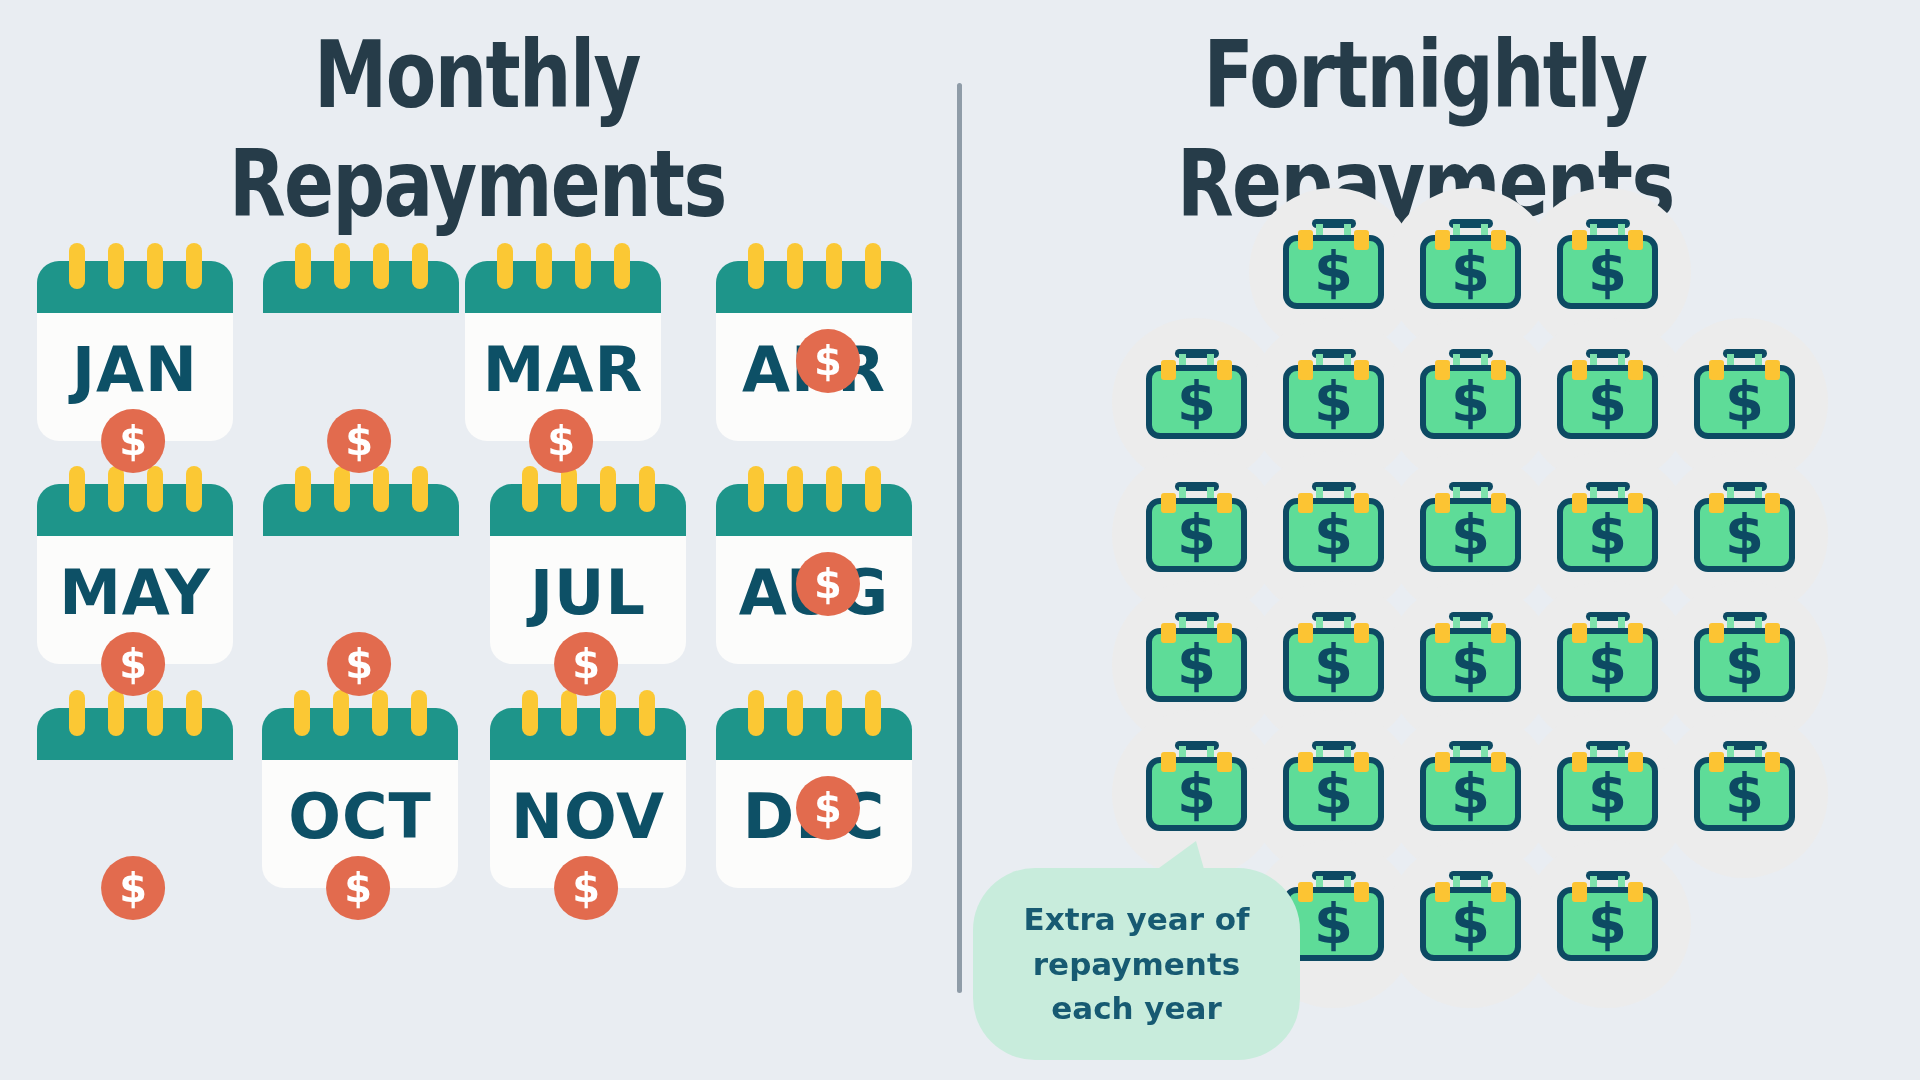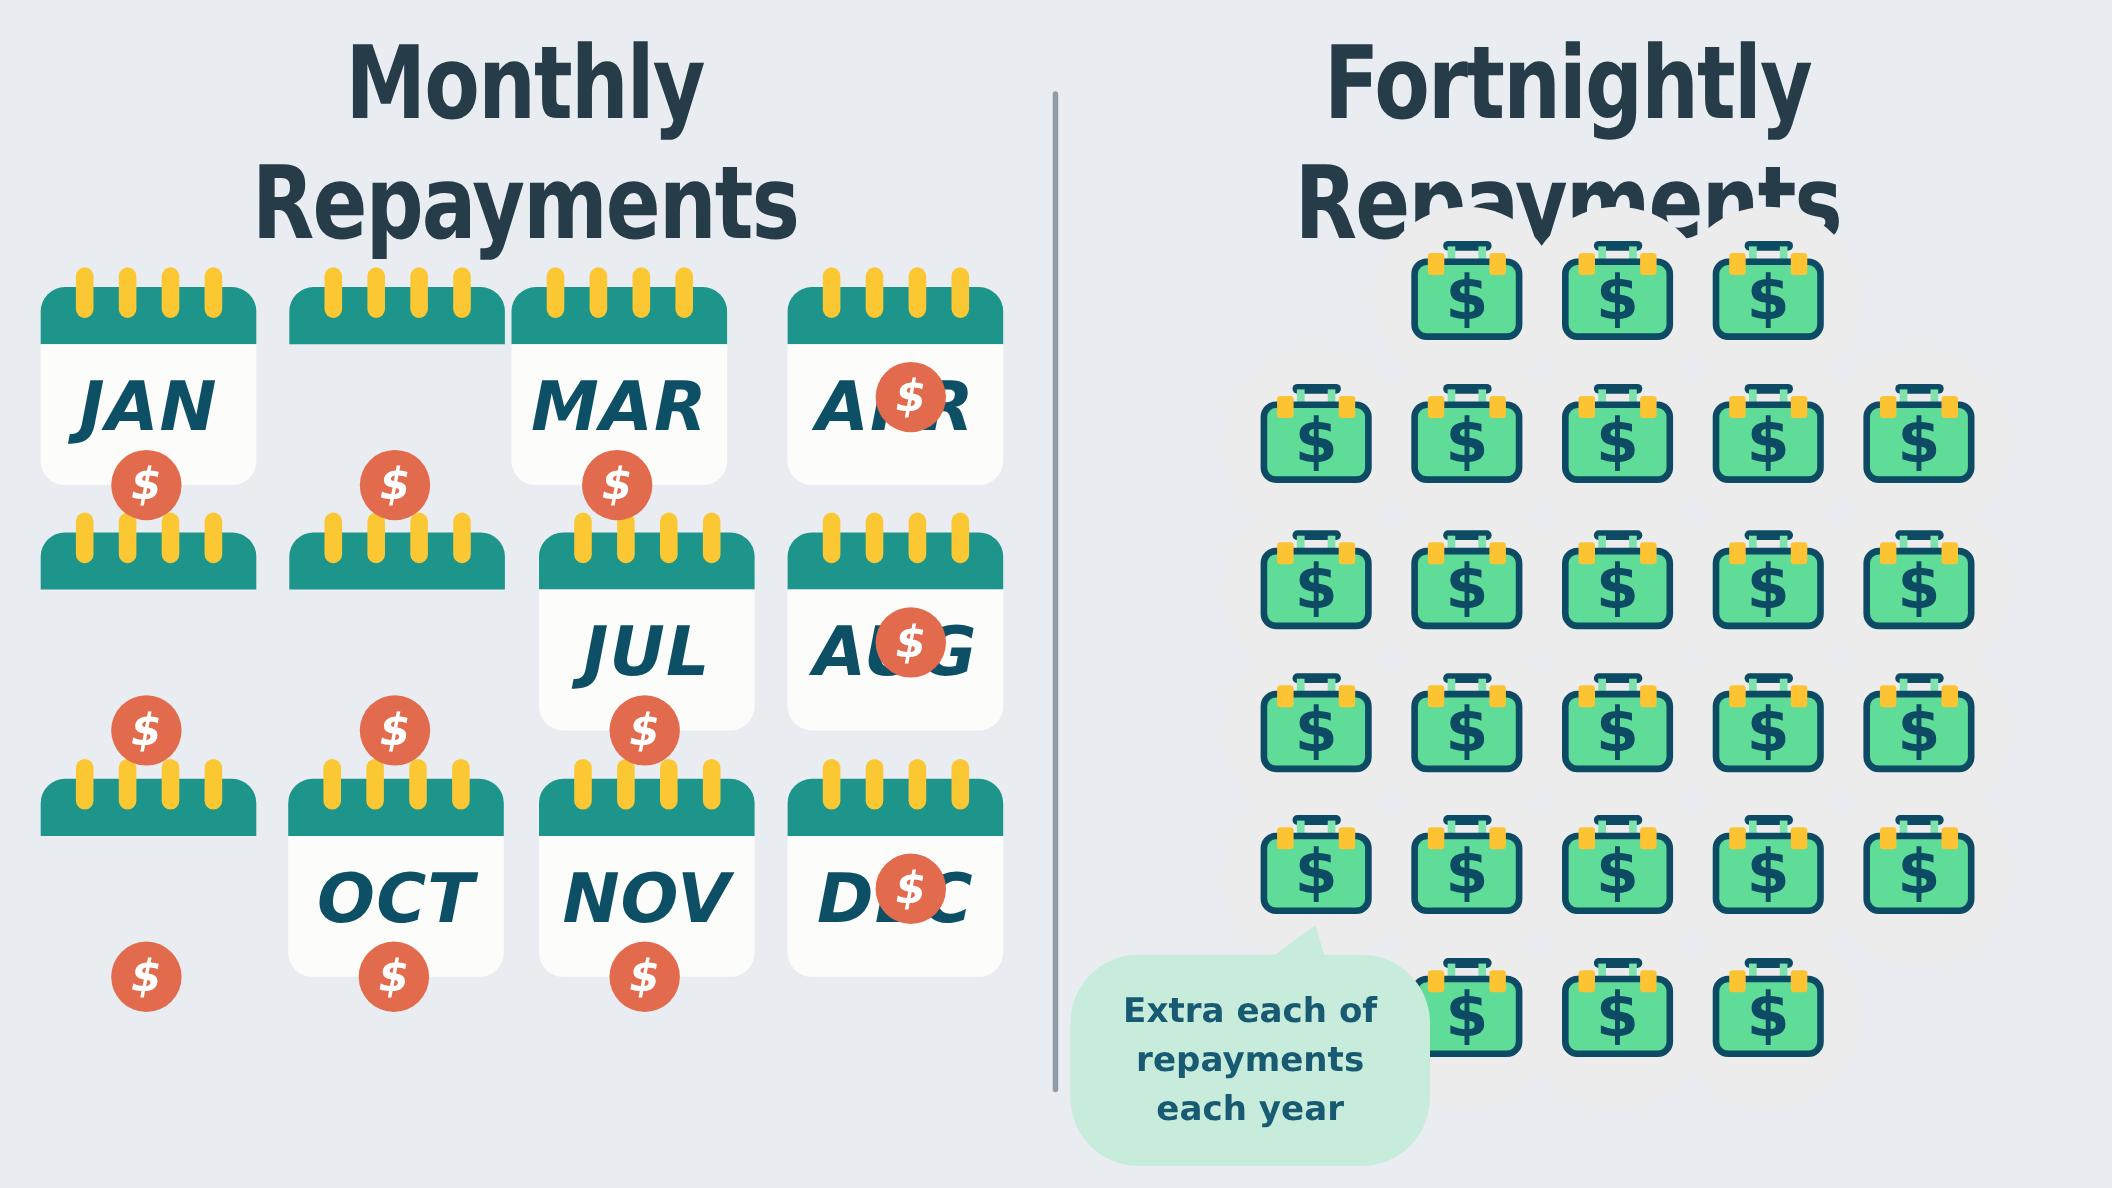--- a/index.html
+++ b/index.html
@@ -16,21 +16,21 @@
     transform:scaleX(0.8);
   }
   .panel-title.left{left:167px;}
   .panel-title.right{left:1115px;}
   
   .divider{
     position:absolute;left:957px;top:83px;width:5px;height:910px;
     background:var(--c-divider_gray,#8f9ca8);border-radius:3px;
   }
   
-  .calendar{position:absolute;width:196px;height:180px;font-style:italic;}
+  .calendar{position:absolute;width:196px;height:180px;}
   .pegs{position:absolute;top:-18px;left:0;right:0;display:flex;justify-content:center;gap:23px;z-index:2;}
   .peg{width:16px;height:46px;border-radius:8px;background:var(--c-calendar_rings_yellow,#fbc834);}
   .cal-header{position:absolute;top:0;left:0;right:0;height:52px;
     background:var(--c-calendar_header_teal,#1e958a);border-radius:22px 22px 0 0;}
   .cal-body{position:absolute;top:52px;left:0;right:0;height:128px;
     background:var(--c-calendar_body,#fcfcfb);border-radius:0 0 22px 22px;
     display:flex;align-items:center;justify-content:center;padding-bottom:16px;box-sizing:border-box;}
   .month{font-size:62px;font-weight:bold;letter-spacing:1px;color:var(--c-month_text,#0d5066);}
   .badge{position:absolute;width:64px;height:64px;border-radius:50%;
     background:var(--c-badge_orange,#e26b4e);z-index:3;
@@ -164,20 +164,23 @@
     </div>
   </div>
       <div class="calendar" style="left: 37px; top: 484px;">
     <div class="cal-header"></div>
     <div class="pegs">
       <span class="peg"></span>
       <span class="peg"></span>
       <span class="peg"></span>
       <span class="peg"></span>
     </div>
+    <div class="cal-body">
+      <span class="month">MAY</span>
+    </div>
     <div class="badge pos-bottom">
       <span>$</span>
     </div>
   </div>
       <div class="calendar" style="left: 263px; top: 484px;">
     <div class="cal-header"></div>
     <div class="pegs">
       <span class="peg"></span>
       <span class="peg"></span>
       <span class="peg"></span>
@@ -535,18 +538,18 @@
     </div>
     <span class="clasp clasp-l"></span>
     <span class="clasp clasp-r"></span>
   </div>
     </div>
 
   <svg class="callout-tail" width="70" height="40" viewBox="0 0 70 40">
     <polygon points="8,40 66,40 56,5" fill="#c8ecdc"></polygon>
   </svg>
   <div class="callout">
-    <div class="callout-line">Extra each of</div>
+    <div class="callout-line">Extra year of</div>
     <div class="callout-line">repayments</div>
     <div class="callout-line">each year</div>
   </div>
 
 </div>
 
 </body></html>

